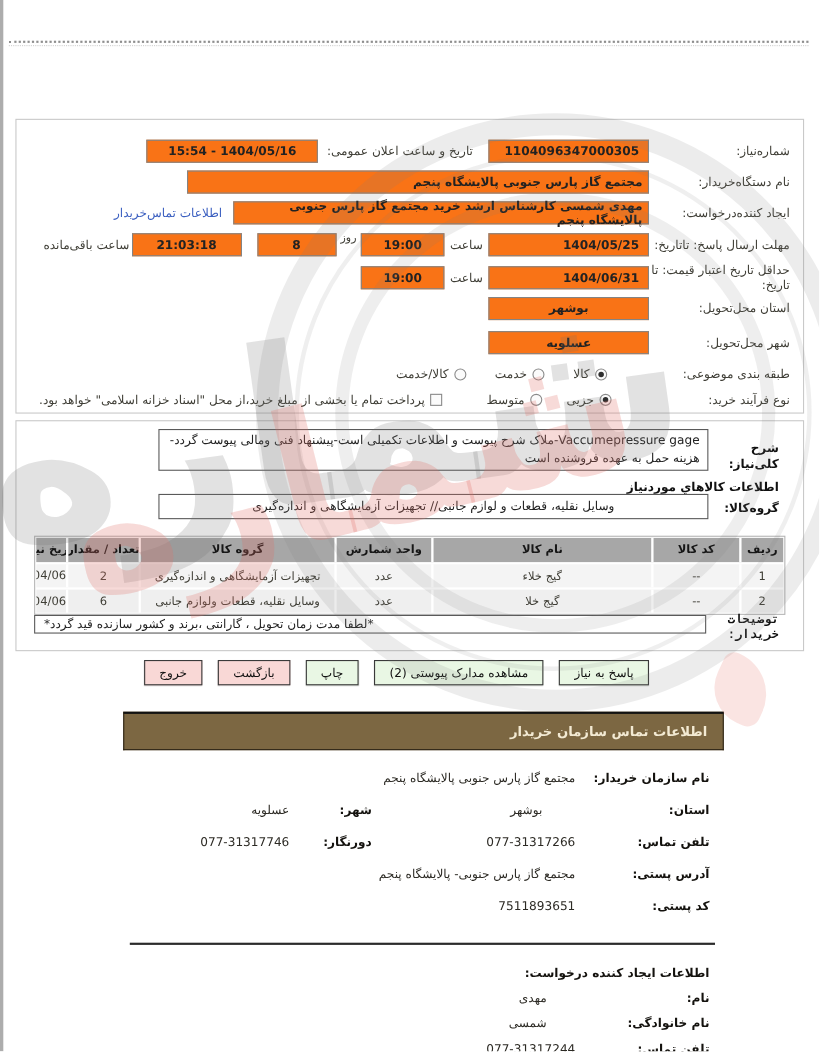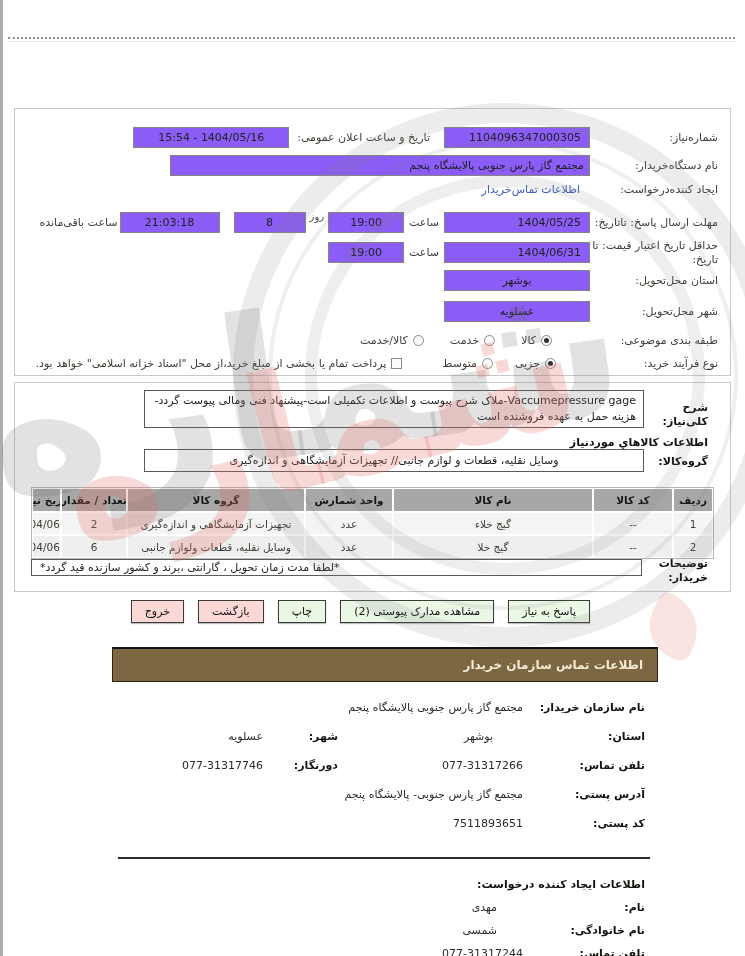--- a/index.html
+++ b/index.html
@@ -16,22 +16,22 @@
          border:1px solid #2e2517; border-top:2px solid #121212; }
   .bar1 { top:60px; left:14px; width:717px; height:37px; }
   .bar2 { top:647px; left:112px; width:546px; height:35px; }
 
   .panel { position:absolute; left:14px; width:717px; border:1px solid #c9c9c9; background:#fff; }
   .panelA { top:108px; height:268px; }
   .panelC { top:382px; height:210px; }
 
   .frow { position:absolute; right:12px; left:10px; display:flex; align-items:center; }
   .flabel { width:128px; flex:0 0 128px; color:#3f3e36; line-height:1.25; }
-  .inp { border:1px solid #848484; background:#8b5cf6; height:21px; display:flex; align-items:center;
-         justify-content:center; font-size:11px; color:#222; padding:0 5px; }
+  .inp { border:1px solid #848484; background:#f97316; height:21px; display:flex; align-items:center;
+         justify-content:center; font-size:11px; color:#222; padding:0 5px;font-weight:bold; }
   .inp.num { justify-content:flex-start; direction:ltr; padding:0 8px; }
   .inp.txt-right { justify-content:flex-start; }
   .w-date { width:146px; }
   .w-time { width:76px; }
   .small-lbl { margin:0 5px; }
   .link { color:#3b5fc0; cursor:pointer; margin-right:10px; white-space:nowrap; }
 
   .radio { width:11px; height:11px; border:1px solid #8a8a8a; border-radius:50%; background:#fbfbfb;
            position:relative; flex:0 0 11px; }
   .radio.on::after { content:''; position:absolute; inset:2px; border-radius:50%; background:#2e2e2e; }
@@ -107,20 +107,21 @@
       <div class="inp" style="width:156px;">1404/05/16 - 15:54</div>
     </div>
 
     <div class="frow" style="top:46px;">
       <span class="flabel">نام دستگاه‌خریدار:</span>
       <div class="inp txt-right" style="width:420px;">مجتمع گاز پارس جنوبی پالایشگاه پنجم</div>
     </div>
 
     <div class="frow" style="top:74px;">
       <span class="flabel">ایجاد کننده‌درخواست:</span>
+      <div class="inp txt-right" style="width:378px;">مهدی شمسی کارشناس ارشد خرید مجتمع گاز پارس جنوبی پالایشگاه پنجم</div>
       <span class="link">اطلاعات تماس‌خریدار</span>
     </div>
 
     <div class="frow" style="top:103px;">
       <span class="flabel">مهلت ارسال پاسخ: تاتاریخ:</span>
       <div class="inp num w-date" style="justify-content:flex-end;">1404/05/25</div>
       <span class="small-lbl">ساعت</span>
       <div class="inp w-time">19:00</div>
       <span class="small-lbl" style="font-size:10px; transform:translateY(-6px); margin:0 4px;">روز</span>
       <div class="inp" style="width:72px;">8</div>
@@ -218,21 +219,21 @@
         <div class="tcell c0">2</div>
         <div class="tcell c1">--</div>
         <div class="tcell c2">گیج خلا</div>
         <div class="tcell c3">عدد</div>
         <div class="tcell c4">وسایل نقلیه، قطعات ولوازم جانبی</div>
         <div class="tcell c5">6</div>
         <div class="tcell c6">1404/06/31</div>
       </div>
     </div>
 
-    <span class="blabel" style="top:174px; width:70px;">توضیحات خریدار:</span>
+    <span class="blabel" style="top:174px; width:70px;font-family:Liberation Mono, monospace;">توضیحات خریدار:</span>
     <div class="notesbox">*لطفا مدت زمان تحویل ، گارانتی ،برند و کشور سازنده قید گردد*</div>
   </div>
 
   <div class="btnrow">
     <div class="btn green">پاسخ به نیاز</div>
     <div class="btn green">مشاهده مدارک پیوستی (2)</div>
     <div class="btn green">چاپ</div>
     <div class="btn pink">بازگشت</div>
     <div class="btn pink">خروج</div>
   </div>

